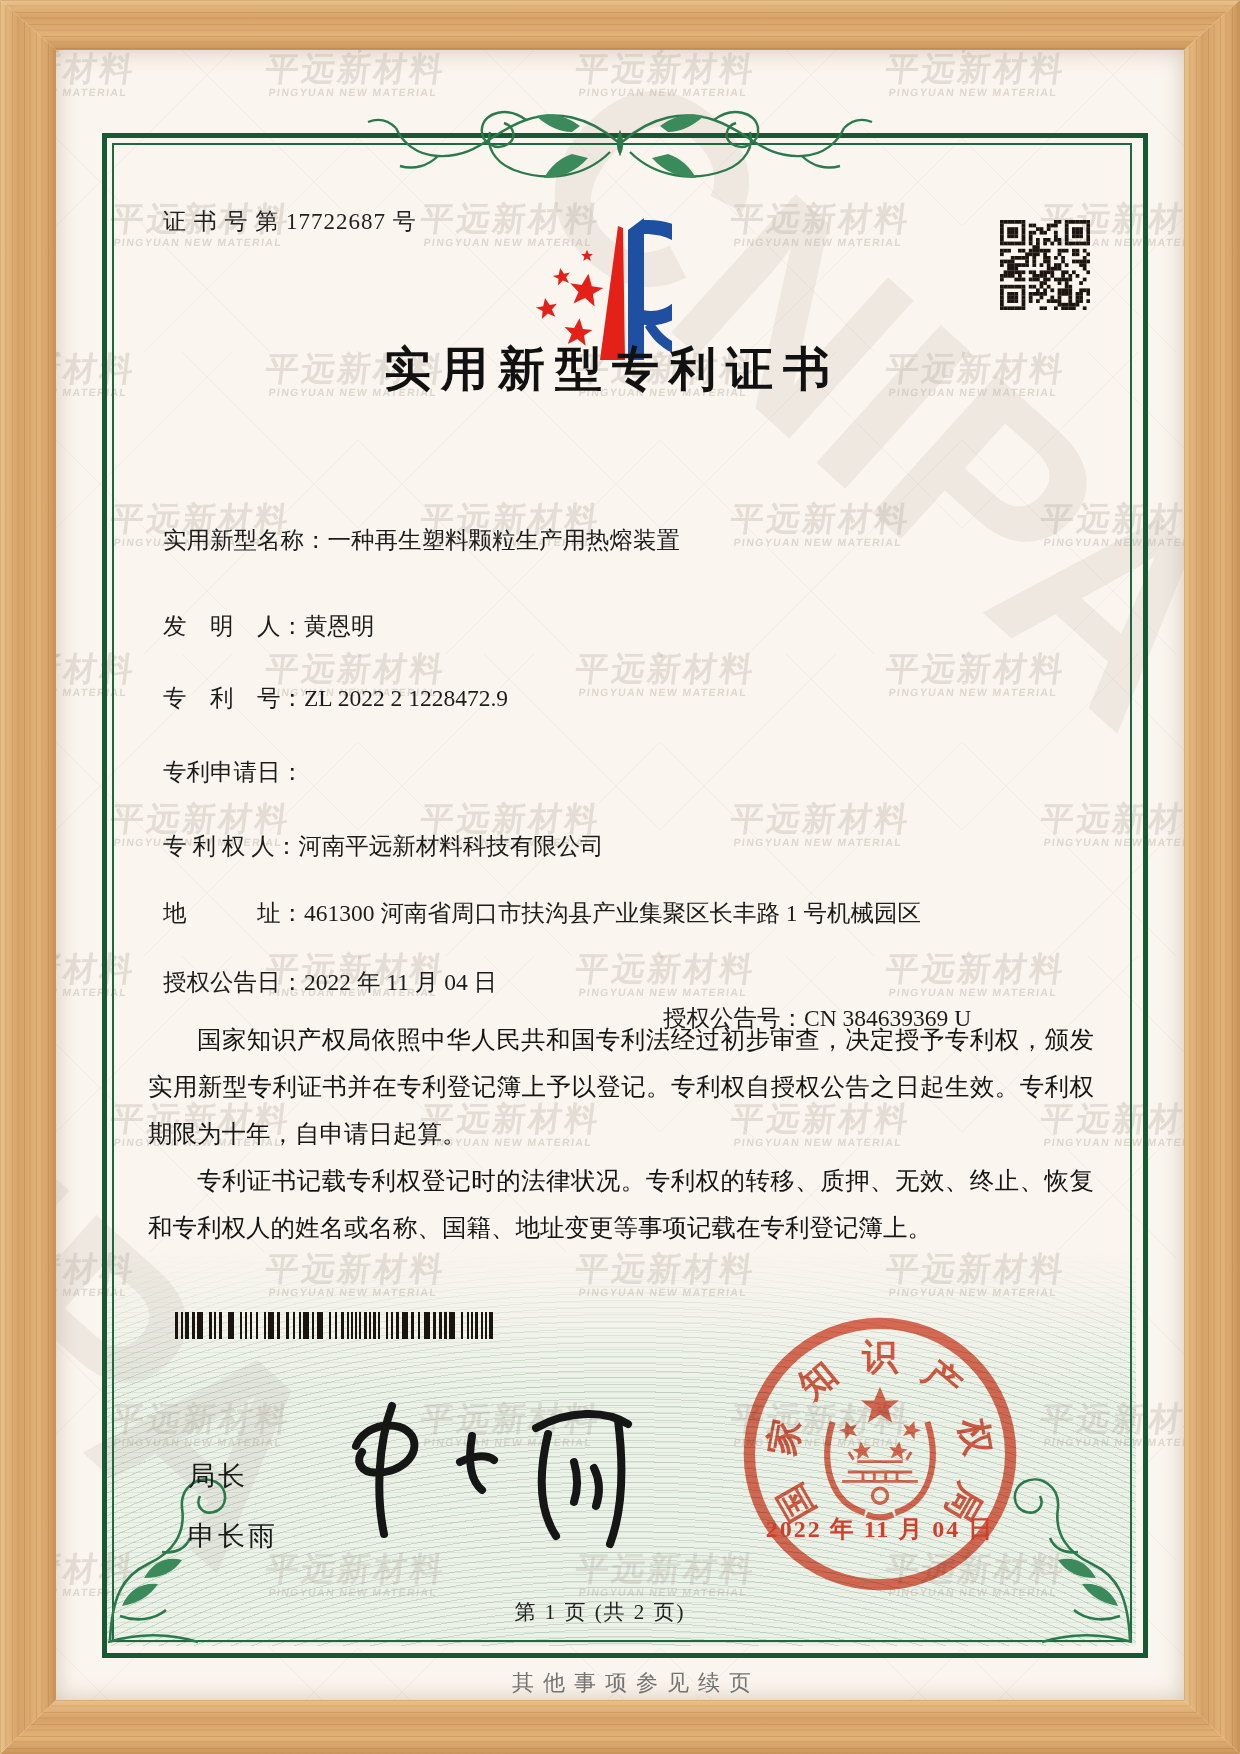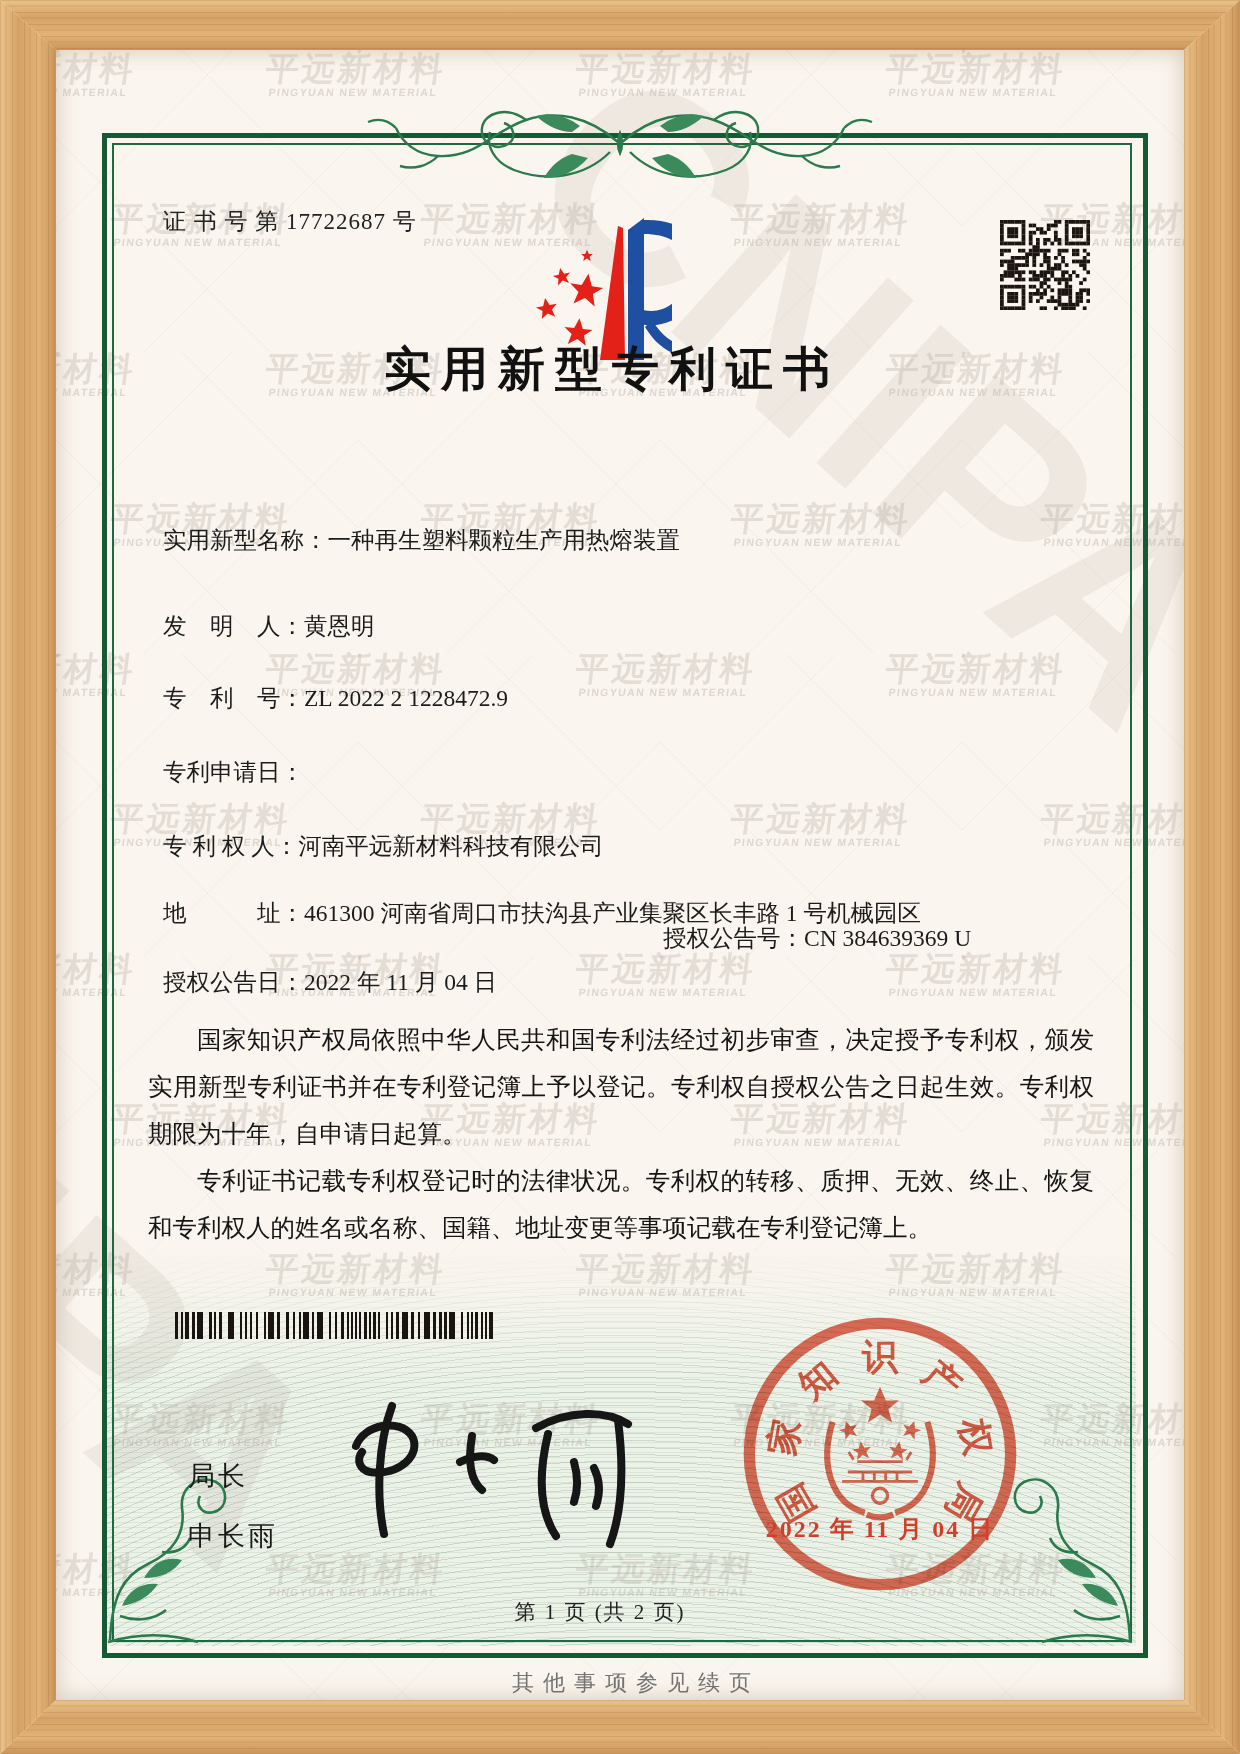--- a/index.html
+++ b/index.html
@@ -698,21 +698,21 @@
     <span class="fvalue">河南平远新材料科技有限公司</span>
   </div>
   <div class="abs frow content" style="top:893px;width:880px;">
     <span class="flabel">地　　　址：</span>
     <span class="fvalue">461300  河南省周口市扶沟县产业集聚区长丰路 1 号机械园区</span>
   </div>
   <div class="abs frow content" style="top:962px;width:480px;">
     <span class="flabel">授权公告日：</span>
     <span class="fvalue">2022 年 11 月 04 日</span>
   </div>
-  <div id="row-grant-no" class="abs frow content" style="top:918px;">
+  <div id="row-grant-no" class="abs frow content" style="top:998px;">
     <span class="flabel">授权公告号：</span>
     <span class="fvalue">CN 384639369 U</span>
   </div>
 
   <div class="abs para-wrap content">
     <p>国家知识产权局依照中华人民共和国专利法经过初步审查，决定授予专利权，颁发实用新型专利证书并在专利登记簿上予以登记。专利权自授权公告之日起生效。专利权期限为十年，自申请日起算。</p>
     <p>专利证书记载专利权登记时的法律状况。专利权的转移、质押、无效、终止、恢复和专利权人的姓名或名称、国籍、地址变更等事项记载在专利登记簿上。</p>
   </div>
 
   <svg id="barcode" class="abs" width="318" height="27" viewBox="0 0 318 27">

